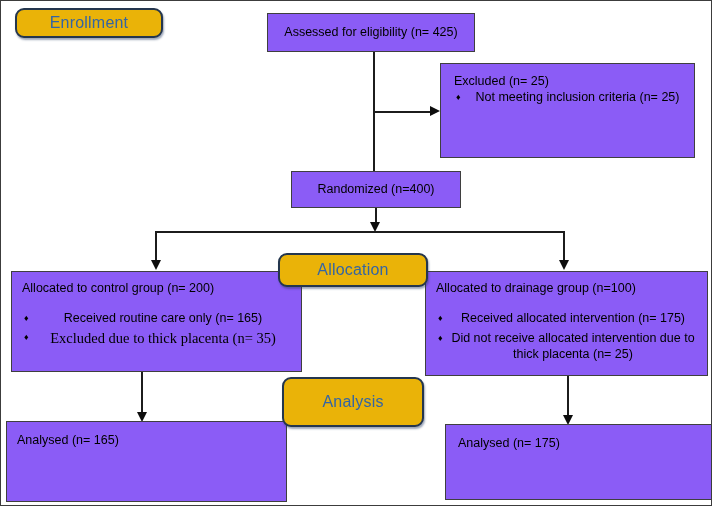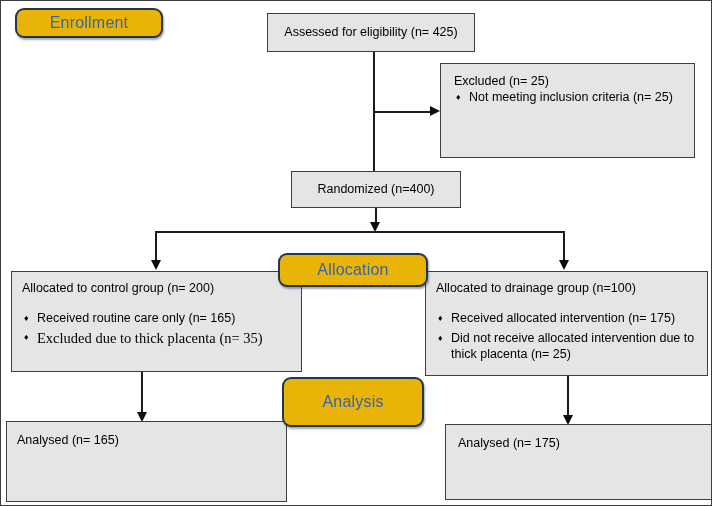--- a/index.html
+++ b/index.html
@@ -2,36 +2,36 @@
 <html><head>
 <meta charset="utf-8">
 <style>
   html,body{margin:0;padding:0;background:#ffffff;}
   .canvas{
     position:relative;width:712px;height:506px;background:#ffffff;
     border:1px solid #3c3c3c;box-sizing:border-box;overflow:hidden;
     font-family:"Liberation Sans",sans-serif;color:#000;
   }
   .flowbox{
-    position:absolute;background:#e5e5e5;border:1.6px solid #3f3f3f;
+    position:absolute;background:#8b5cf6;border:1.6px solid #3f3f3f;
     box-sizing:border-box;font-size:12.5px;line-height:1.3;
   }
   .centered{display:flex;align-items:center;justify-content:center;text-align:center;}
   .padded{padding:8px 12px 0 10px;}
   .stage-label{
     position:absolute;background:#eab308;border:2px solid #24364e;
     border-radius:9px;box-sizing:border-box;z-index:5;
     display:flex;align-items:center;justify-content:center;
     color:#3465a4;font-size:16px;letter-spacing:0.2px;
     box-shadow:1px 2px 2px rgba(40,60,100,0.45);
   }
   .title-line{margin:0 0 14px 0;}
   .bullet-row{display:flex;align-items:flex-start;margin:0 0 3px 0;}
   .bullet-glyph{flex:0 0 13px;font-size:9px;line-height:16px;text-align:left;padding-left:2px;}
-  .bullet-text{flex:1;}
+  .bullet-text{flex:1;text-align:center;}
   .serif .bullet-text{font-family:"Liberation Serif",serif;font-size:14.5px;line-height:1.15;}
   .serif .bullet-glyph{line-height:15px;}
   .vline{position:absolute;width:1.5px;background:#1c1c1c;}
   .hline{position:absolute;height:1.5px;background:#1c1c1c;}
   .arrow-down{
     position:absolute;width:0;height:0;
     border-left:5.5px solid transparent;border-right:5.5px solid transparent;
     border-top:10px solid #0d0d0d;
   }
   .arrow-right{

